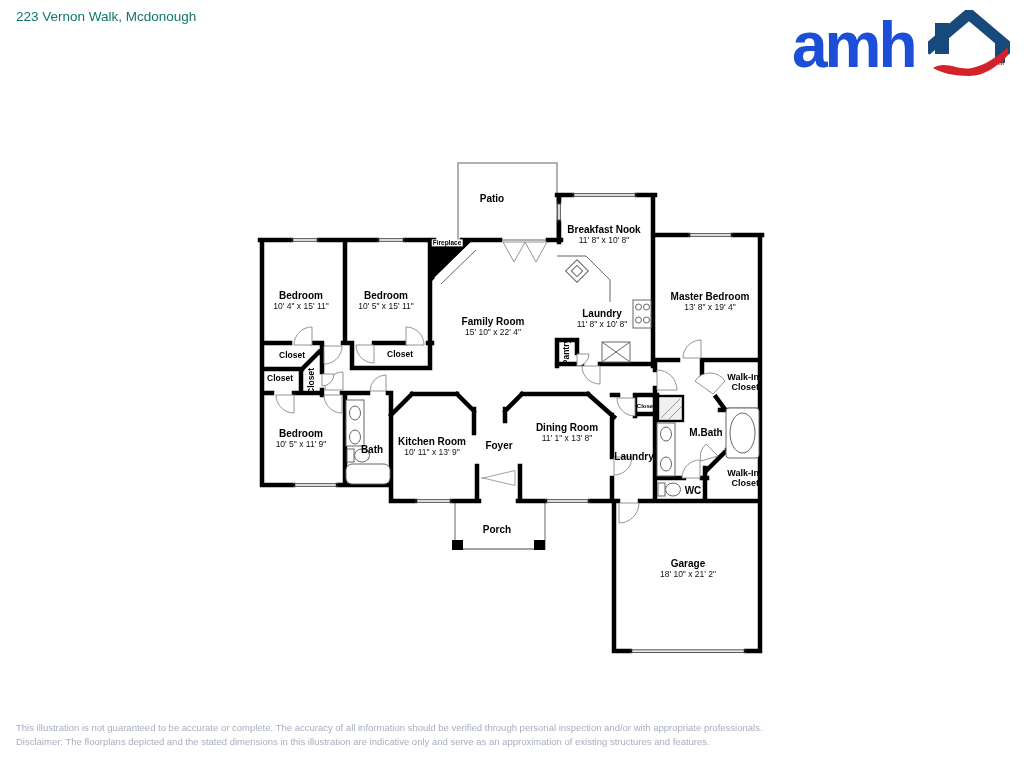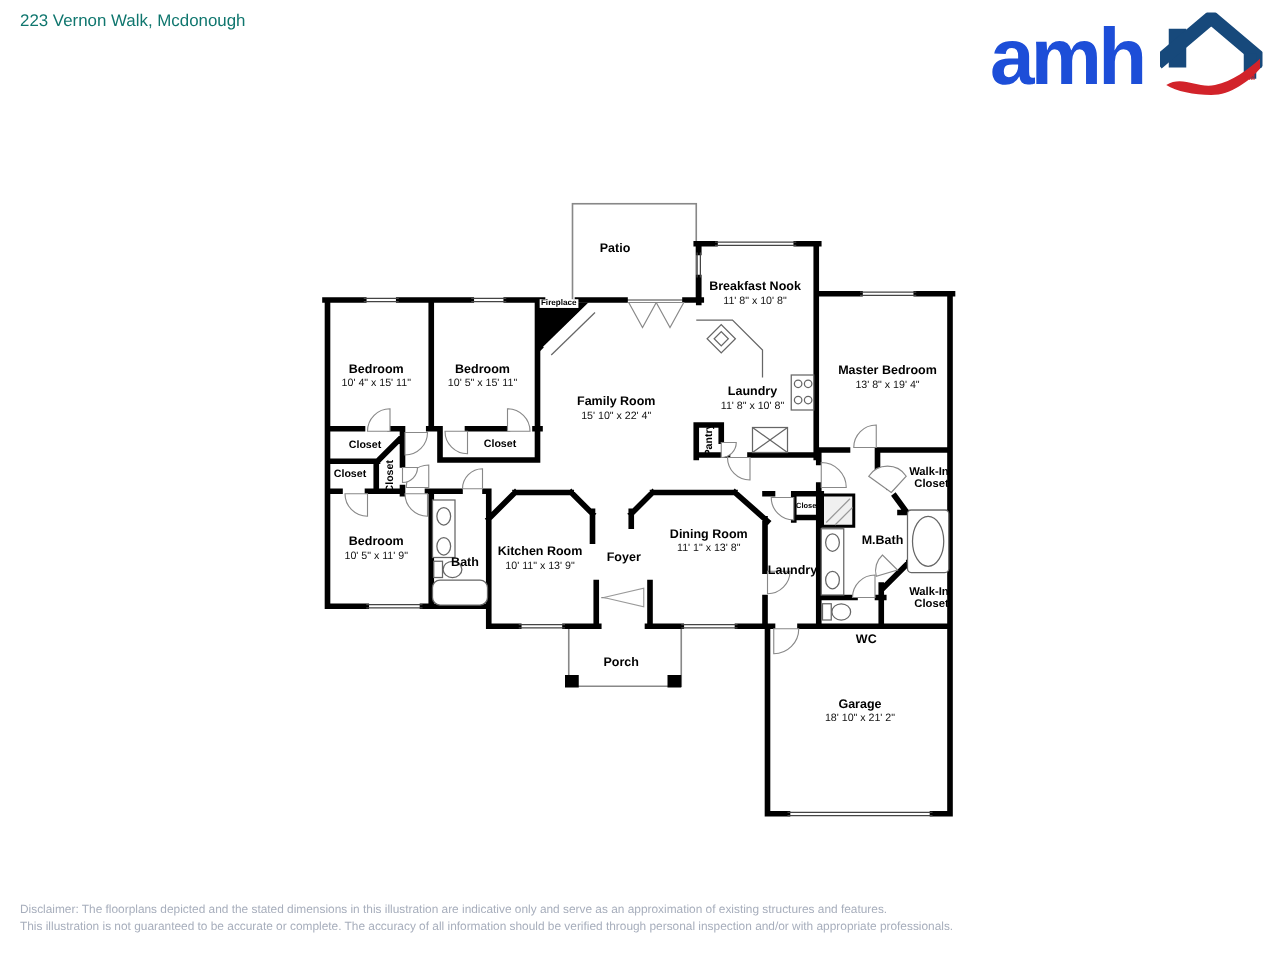--- a/index.html
+++ b/index.html
@@ -261,33 +261,33 @@
   </div>
 
 <div class="plan-label" style="left:706px;top:433px">
     <span class="room-name">M.Bath</span>
   </div>
 
 <div class="plan-label wrap wic" style="left:734px;top:382px">
     <span class="room-name">Walk-In Closet</span>
   </div>
 
-<div class="plan-label" style="left:693px;top:512px">
+<div class="plan-label" style="left:693px;top:491px">
     <span class="room-name">WC</span>
   </div>
 
 <div class="plan-label wrap wic" style="left:734px;top:478px">
     <span class="room-name">Walk-In Closet</span>
   </div>
 
 <div class="plan-label" style="left:497px;top:530px">
     <span class="room-name">Porch</span>
   </div>
 
 <div class="plan-label" style="left:688px;top:569px">
   <span class="room-name">Garage</span>
   <span class="room-dims">18' 10" x 21' 2"</span>
 </div>
 
 <div class="disclaimer">
+  <div>This illustration is not guaranteed to be accurate or complete. The accuracy of all information should be verified through personal inspection and/or with appropriate professionals.</div>
   <div>Disclaimer: The floorplans depicted and the stated dimensions in this illustration are indicative only and serve as an approximation of existing structures and features.</div>
-  <div>This illustration is not guaranteed to be accurate or complete. The accuracy of all information should be verified through personal inspection and/or with appropriate professionals.</div>
 </div>
 
 </body></html>

